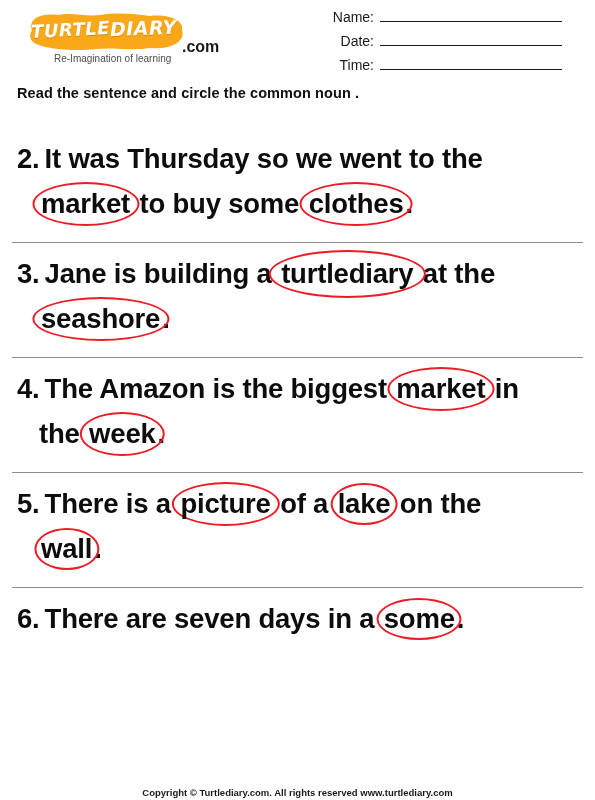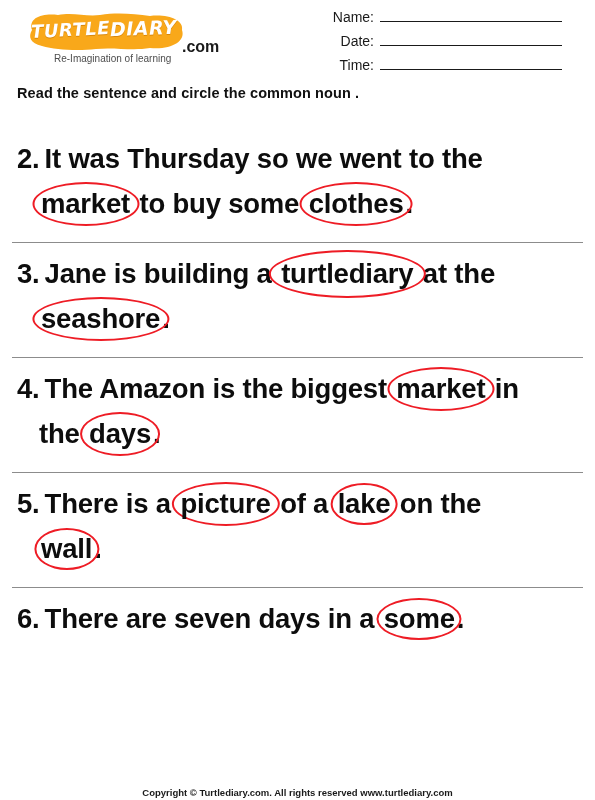--- a/index.html
+++ b/index.html
@@ -235,21 +235,21 @@
     <div class="q-block">
       <div class="q-lines">
         <div class="q-line"><span class="q-num">3.</span><span>Jane is building a </span><span class="circled wide">turtlediary</span><span> at the</span></div>
         <div class="q-line indent"><span class="circled">seashore</span><span>.</span></div>
       </div>
       <div class="sep"></div>
     </div>
     <div class="q-block">
       <div class="q-lines">
         <div class="q-line"><span class="q-num">4.</span><span>The Amazon is the biggest </span><span class="circled">market</span><span> in</span></div>
-        <div class="q-line indent"><span>the </span><span class="circled">days</span><span>.</span></div>
+        <div class="q-line indent"><span>the </span><span class="circled">week</span><span>.</span></div>
       </div>
       <div class="sep"></div>
     </div>
     <div class="q-block">
       <div class="q-lines">
         <div class="q-line"><span class="q-num">5.</span><span>There is a </span><span class="circled">picture</span><span> of a </span><span class="circled snug">lake</span><span> on the</span></div>
         <div class="q-line indent"><span class="circled snug">wall</span><span>.</span></div>
       </div>
       <div class="sep"></div>
     </div>

